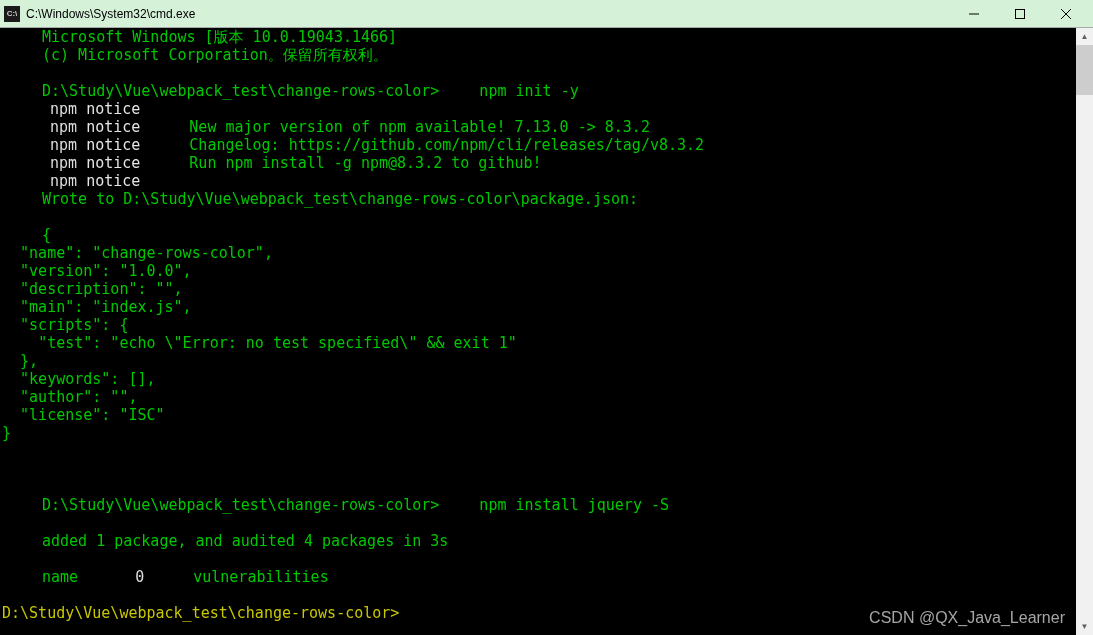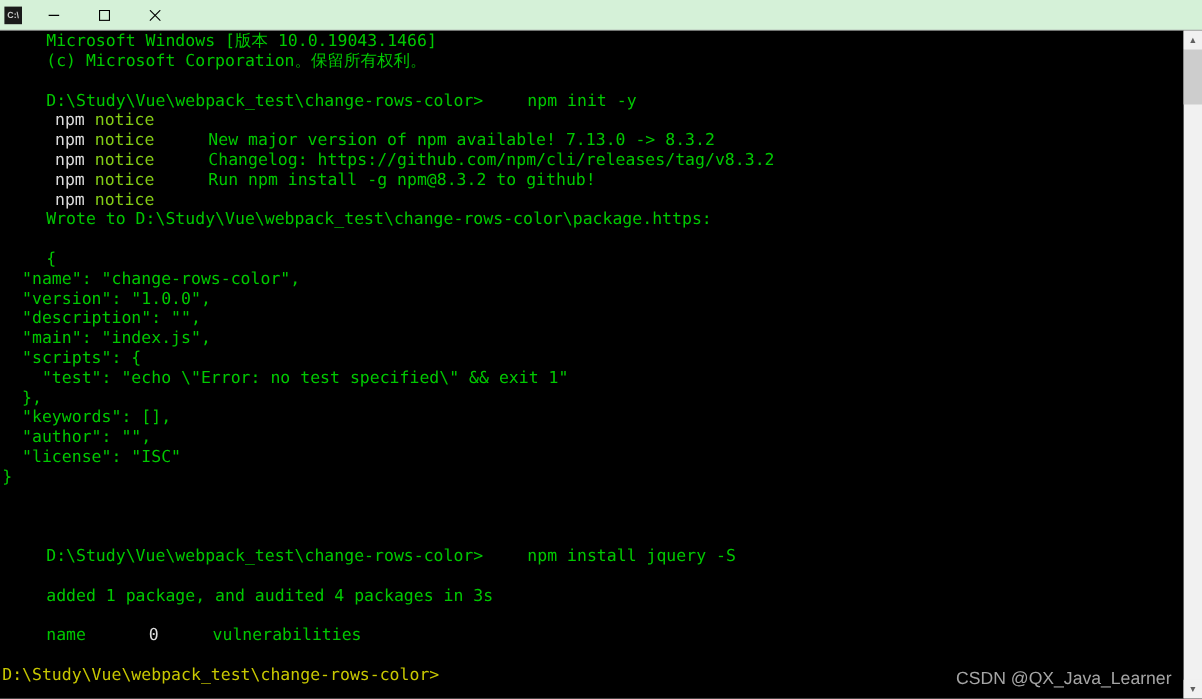--- a/index.html
+++ b/index.html
@@ -88,35 +88,36 @@
     .scroll-thumb {
       position: absolute;
       top: 17px;
       width: 17px;
       height: 50px;
       background: #cdcdcd;
     }
     .c-green { color: #00c800; padding-left: 40px; }
     .c-white { color: #dcdcdc; margin-left: 48px; }
     .c-yellow { color: #c8c800; }
-    .c-blue { color: #84cc16; }
+    .c-blue { color: #e5e5e5; }
     .watermark {
       position: absolute;
       bottom: 8px;
       right: 28px;
       color: rgba(220,220,220,0.75);
       font-family: Arial, sans-serif;
       font-size: 16px;
     }
   </style>
 </head>
 <body>
 
 <div class="titlebar">
   <span class="titlebar-icon">C:\</span>
+  <span class="titlebar-title">C:\Windows\System32\cmd.exe</span>
   <div class="titlebar-controls">
     <div class="titlebar-button">
       <svg width="10" height="10" viewBox="0 0 10 10">
           <line x1="0" y1="5" x2="10" y2="5" stroke="#000" stroke-width="1"></line>
         </svg>
     </div>
     <div class="titlebar-button">
       <svg width="10" height="10" viewBox="0 0 10 10">
           <rect x="0.5" y="0.5" width="9" height="9" stroke="#000" stroke-width="1" fill="none"></rect>
         </svg>
@@ -133,21 +134,21 @@
 <div class="terminal-wrapper">
   <div class="terminal"><span class="c-green">Microsoft Windows [版本 10.0.19043.1466]</span>
 <span class="c-green">(c) Microsoft Corporation。保留所有权利。</span>
 
 <span class="c-green">D:\Study\Vue\webpack_test\change-rows-color&gt;</span><span class="c-green">npm init -y</span>
 <span class="c-white">npm</span> <span class="c-blue">notice</span><span class="c-green"></span>
 <span class="c-white">npm</span> <span class="c-blue">notice</span> <span class="c-green">New major version of npm available! 7.13.0 -&gt; 8.3.2</span>
 <span class="c-white">npm</span> <span class="c-blue">notice</span> <span class="c-green">Changelog: https://github.com/npm/cli/releases/tag/v8.3.2</span>
 <span class="c-white">npm</span> <span class="c-blue">notice</span> <span class="c-green">Run npm install -g npm@8.3.2 to github!</span>
 <span class="c-white">npm</span> <span class="c-blue">notice</span><span class="c-green"></span>
-<span class="c-green">Wrote to D:\Study\Vue\webpack_test\change-rows-color\package.https:</span>
+<span class="c-green">Wrote to D:\Study\Vue\webpack_test\change-rows-color\package.json:</span>
 
 <span class="c-green">{
   "name": "change-rows-color",
   "version": "1.0.0",
   "description": "",
   "main": "index.js",
   "scripts": {
     "test": "echo \"Error: no test specified\" &amp;&amp; exit 1"
   },
   "keywords": [],

